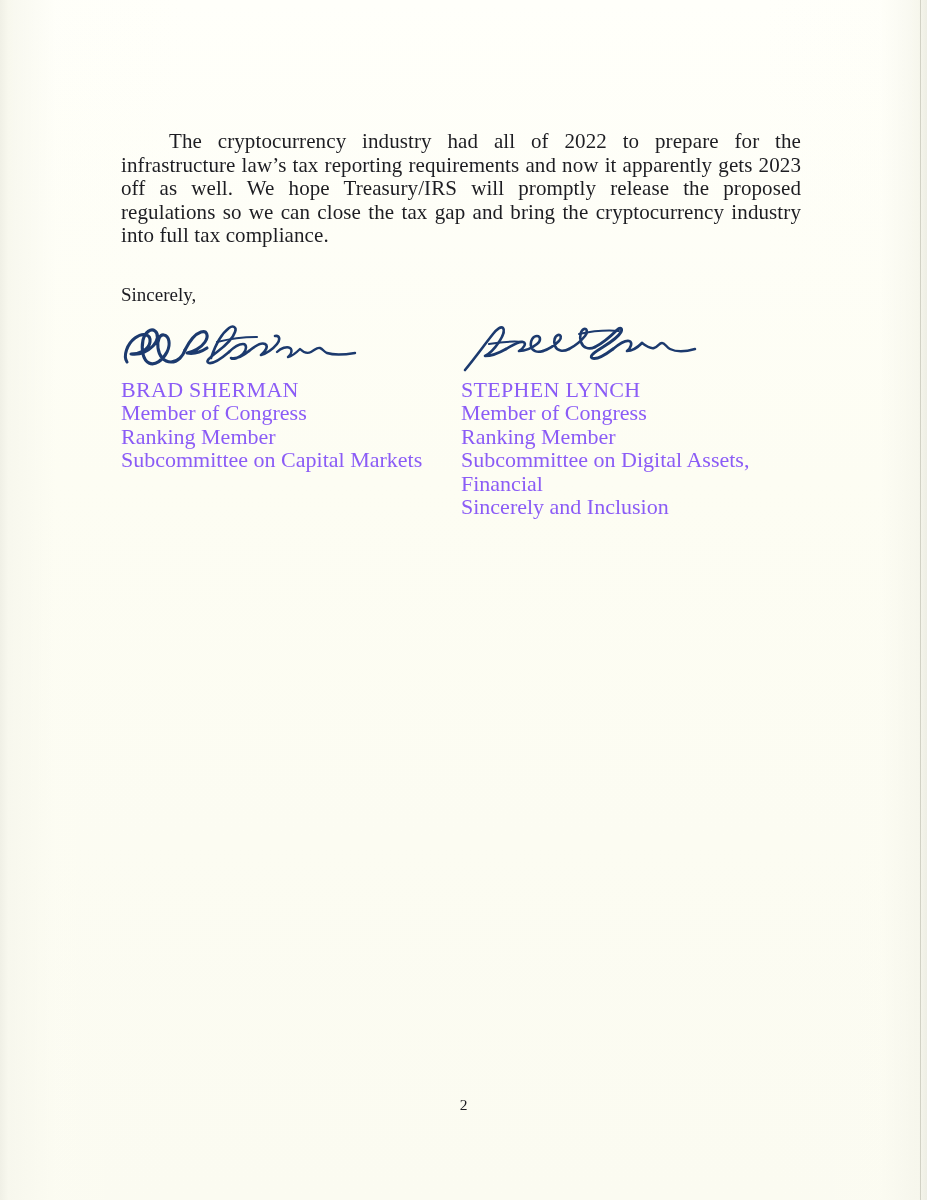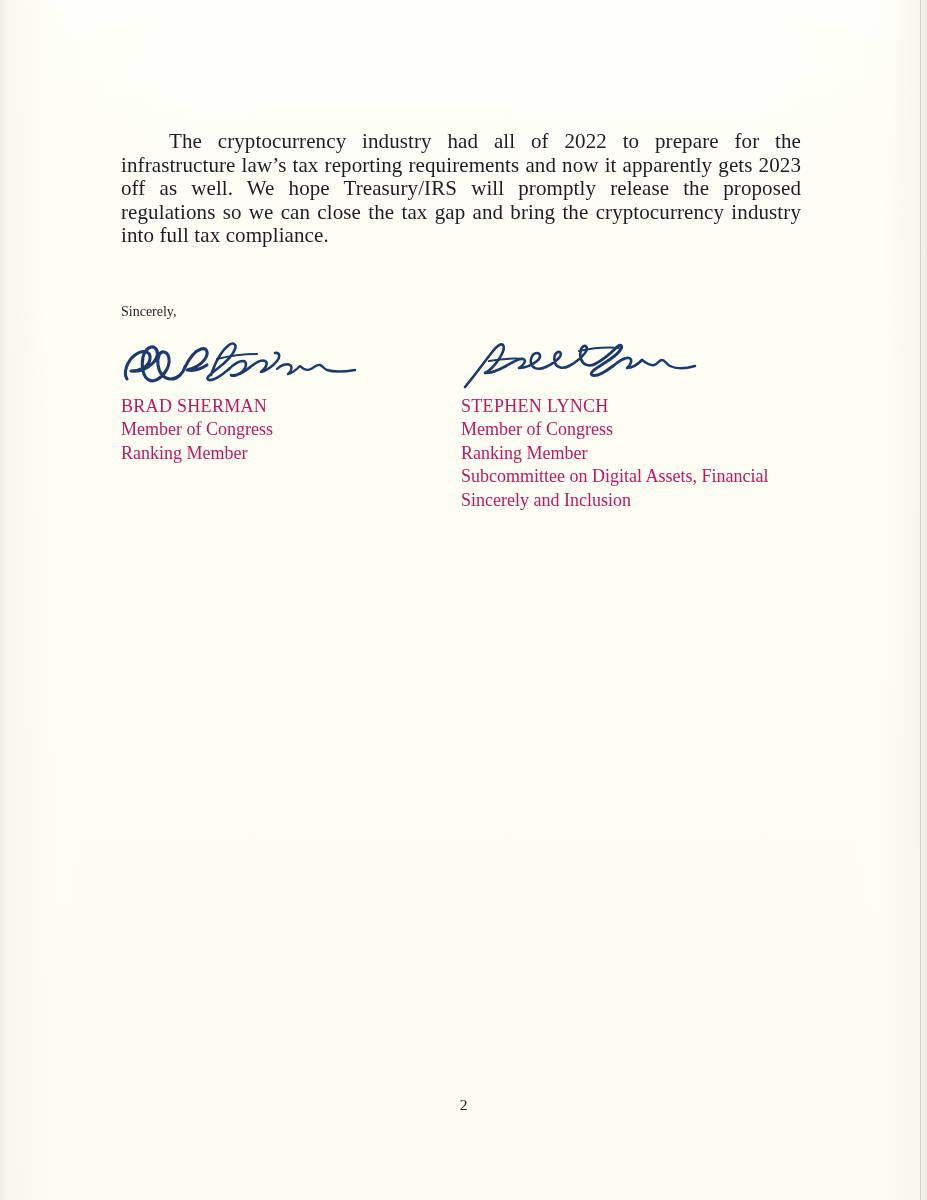--- a/index.html
+++ b/index.html
@@ -60,22 +60,22 @@
   p.body-para {
     margin: 0;
     font-size: 21px;
     line-height: 23.6px;
     color: #1d1d22;
     text-align: justify;
     text-indent: 48px;
     letter-spacing: 0.1px;
   }
   .sincerely {
-    margin-top: 52px;
-    font-size: 14px;
+    margin-top: 35px;
+    font-size: 19px;
     line-height: 23px;
     color: #1d1d22;
   }
   .sig-block {
     position: relative;
     margin-top: 16px;
     display: flex;
     gap: 0px;
   }
   .sig-col {
@@ -89,23 +89,23 @@
     height: 56px;
     position: relative;
     overflow: visible;
   }
   .signature svg {
     position: absolute;
     left: 0;
     top: 0;
   }
   .name-line {
-    font-size: 18px;
+    font-size: 22px;
     line-height: 23.4px;
-    color: #be185d;
+    color: #8b5cf6;
     white-space: nowrap;
   }
   .name-line.bold-name {
     letter-spacing: 0.3px;
   }
   .sig-col.right .name-line {
     white-space: normal;
     width: 320px;
   }
   .page-number {
@@ -145,20 +145,21 @@
               <path d="M108,30 C112,26 118,22 122,22 C126,22 126,28 122,32 C118,36 112,38 110,36 C115,37 122,34 128,29" stroke-width="2.6"></path>
               <path d="M128,29 C134,24 140,20 144,22 C148,24 144,30 140,33 C145,32 152,27 156,22 C160,17 158,13 154,14" stroke-width="2.6"></path>
               <path d="M156,30 C160,26 166,24 169,26 C172,28 170,33 167,35 C172,34 176,30 179,27 C182,30 186,32 190,30 C194,28 196,25 199,26 C202,27 203,30 206,31 C212,33 222,33 234,31" stroke-width="2.4"></path>
               <path d="M96,20 C108,17 122,15 136,15" stroke-width="2.1"></path>
             </g>
           </svg>
         </div>
         <div class="name-line bold-name">BRAD SHERMAN</div>
         <div class="name-line">Member of Congress</div>
         <div class="name-line">Ranking Member</div>
+        <div class="name-line">Subcommittee on Capital Markets</div>
       </div>
 
       <div class="sig-col right">
         <div class="signature">
           <svg width="255" height="56" viewBox="0 0 255 56" xmlns="http://www.w3.org/2000/svg">
             <g fill="none" stroke="#1c3a6e" stroke-linecap="round" stroke-linejoin="round">
               <path d="M4,48 C14,36 24,22 32,12 C36,7 40,4 42,6 C44,8 42,14 38,20 C34,26 28,32 24,34 C30,34 38,31 45,27" stroke-width="2.6"></path>
               <path d="M45,27 C52,23 58,19 62,20 C66,21 63,26 58,29 C64,29 71,26 76,22 C80,19 80,14 76,14 C72,14 69,19 70,24 C71,29 76,31 82,29" stroke-width="2.6"></path>
               <path d="M82,29 C88,27 94,23 98,19 C101,16 100,12 97,13 C94,14 92,19 94,24 C96,29 102,30 108,27" stroke-width="2.6"></path>
               <path d="M108,27 C114,24 120,19 124,14 C127,10 126,6 123,7 C120,8 118,14 120,20 C122,26 128,28 134,25" stroke-width="2.6"></path>

